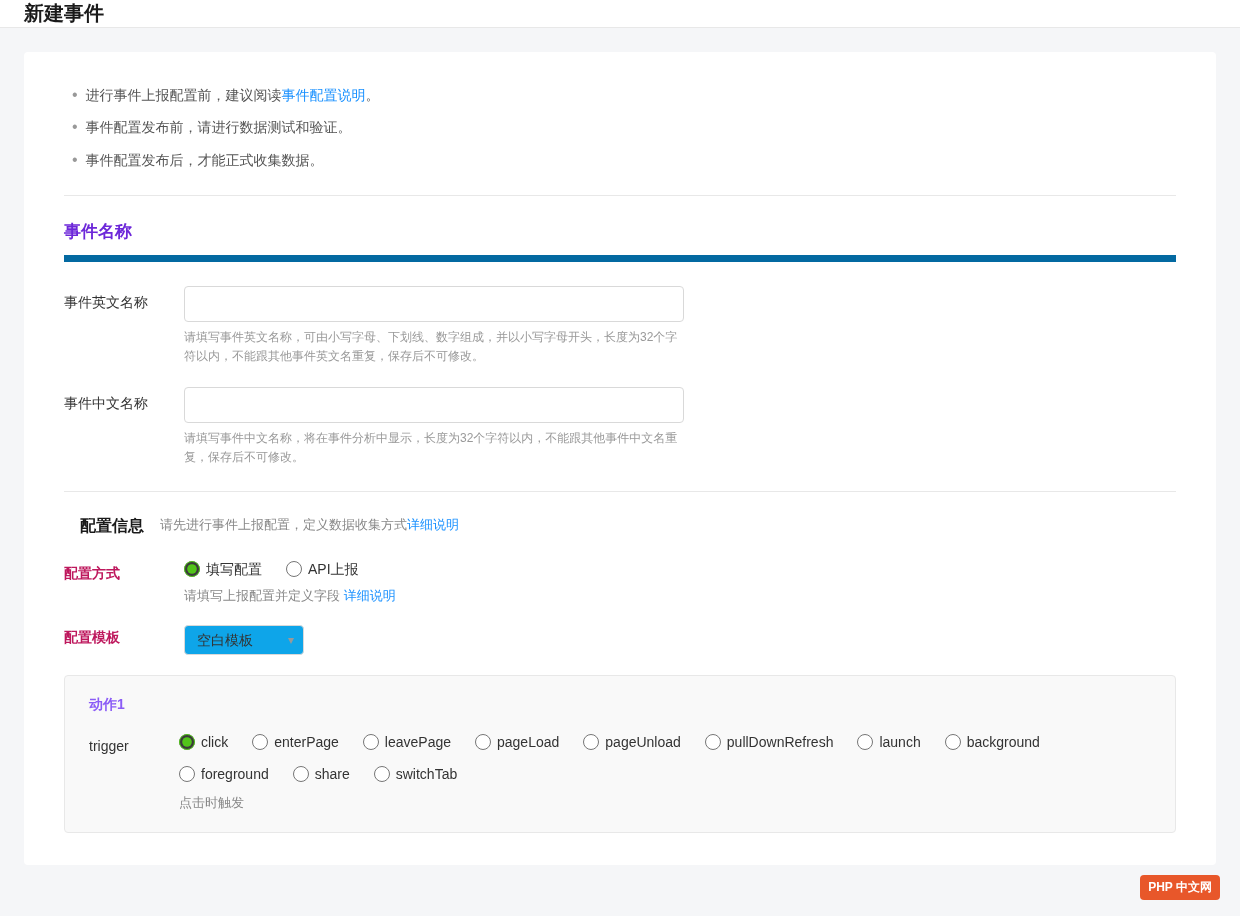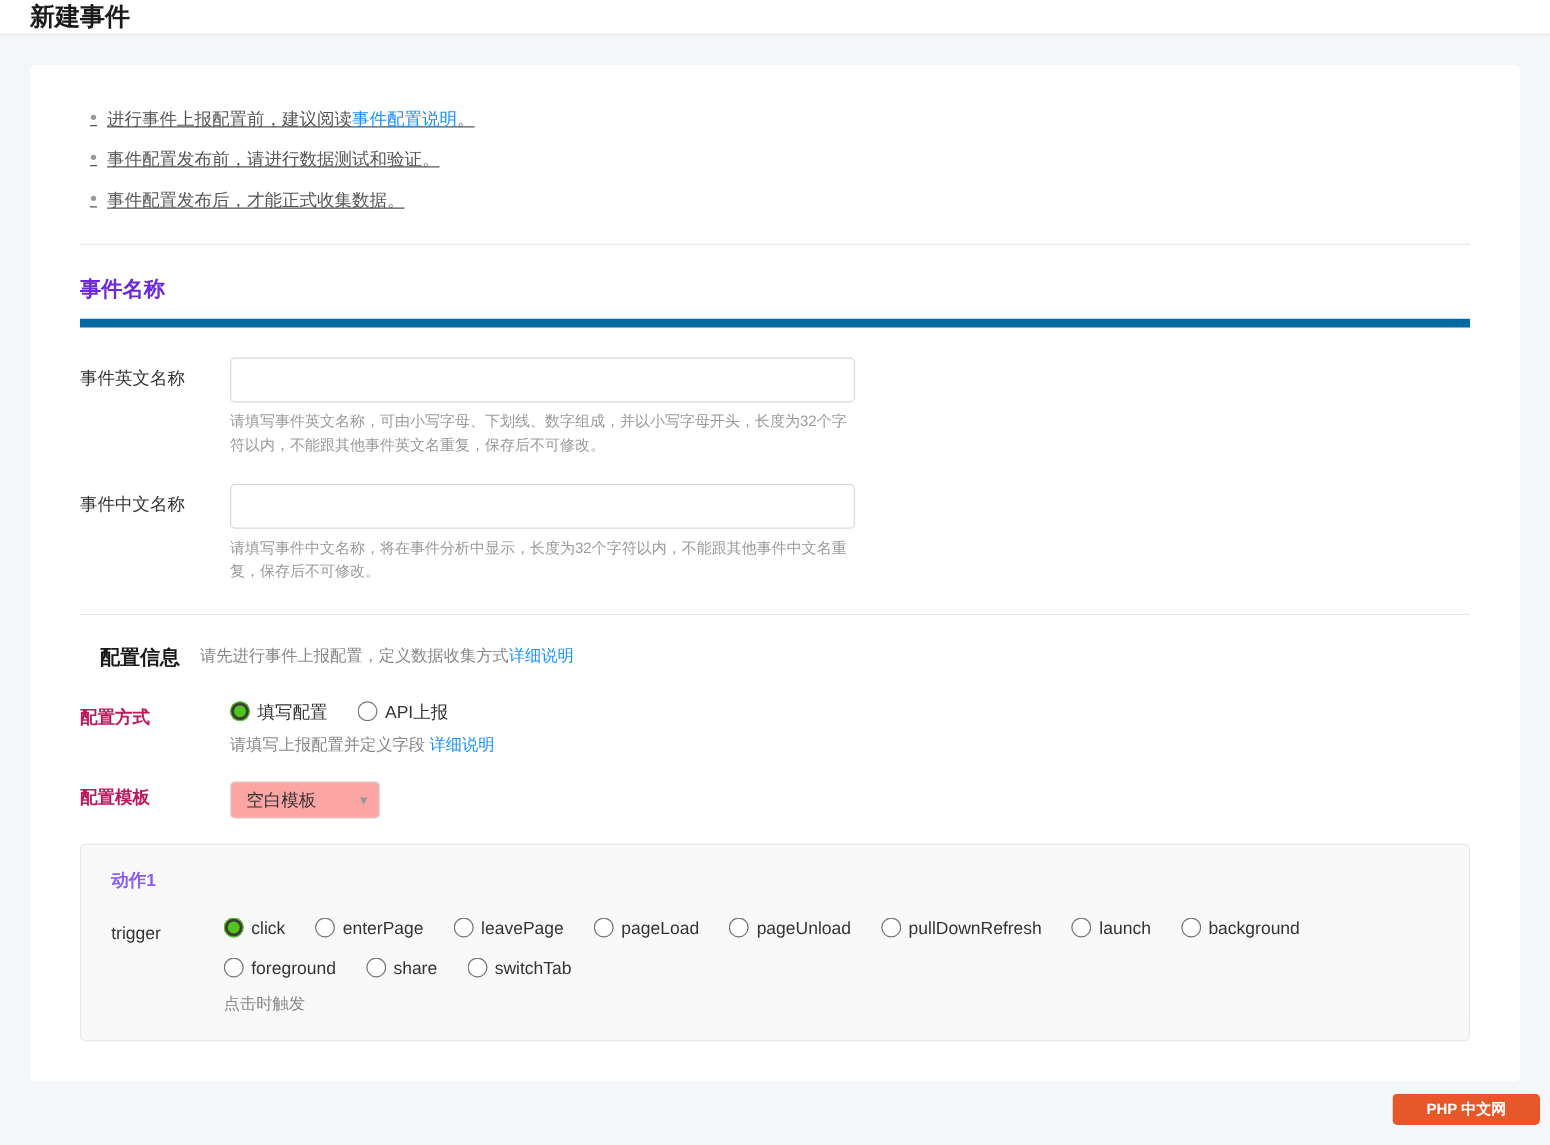--- a/index.html
+++ b/index.html
@@ -37,21 +37,20 @@
       padding-left: 8px;
     }
 
     .notice-item {
       display: flex;
       align-items: flex-end;
       margin-bottom: 10px;
       color: #555;
       font-size: 14px;
       line-height: 1.6;
-      text-decoration: underline;
     }
 
     .notice-item::before {
       content: "•";
       color: #999;
       margin-right: 8px;
       font-size: 16px;
       line-height: 1.4;
       flex-shrink: 0;
     }
@@ -192,21 +191,21 @@
       display: inline-block;
     }
 
     .form-select {
       appearance: none;
       -webkit-appearance: none;
       border: 1px solid #d9d9d9;
       border-radius: 4px;
       padding: 6px 32px 6px 12px;
       font-size: 14px;
-      background: #fca5a5;
+      background: #0ea5e9;
       cursor: pointer;
       outline: none;
       min-width: 120px;
       color: #333;
     }
 
     .select-arrow {
       position: absolute;
       right: 10px;
       top: 50%;
@@ -257,24 +256,24 @@
 
     .trigger-hint {
       font-size: 13px;
       color: #888;
       margin-top: 8px;
     }
 
     .php-badge {
       position: fixed;
       bottom: 16px;
-      right: 8px;
+      right: 20px;
       background: #e8572a;
       color: #fff;
-      padding: 4px 27px;
+      padding: 4px 8px;
       border-radius: 4px;
       font-size: 12px;
       font-weight: bold;
     }
   </style>
 </head>
 <body>
 
 <div>
   <div class="page-header">

